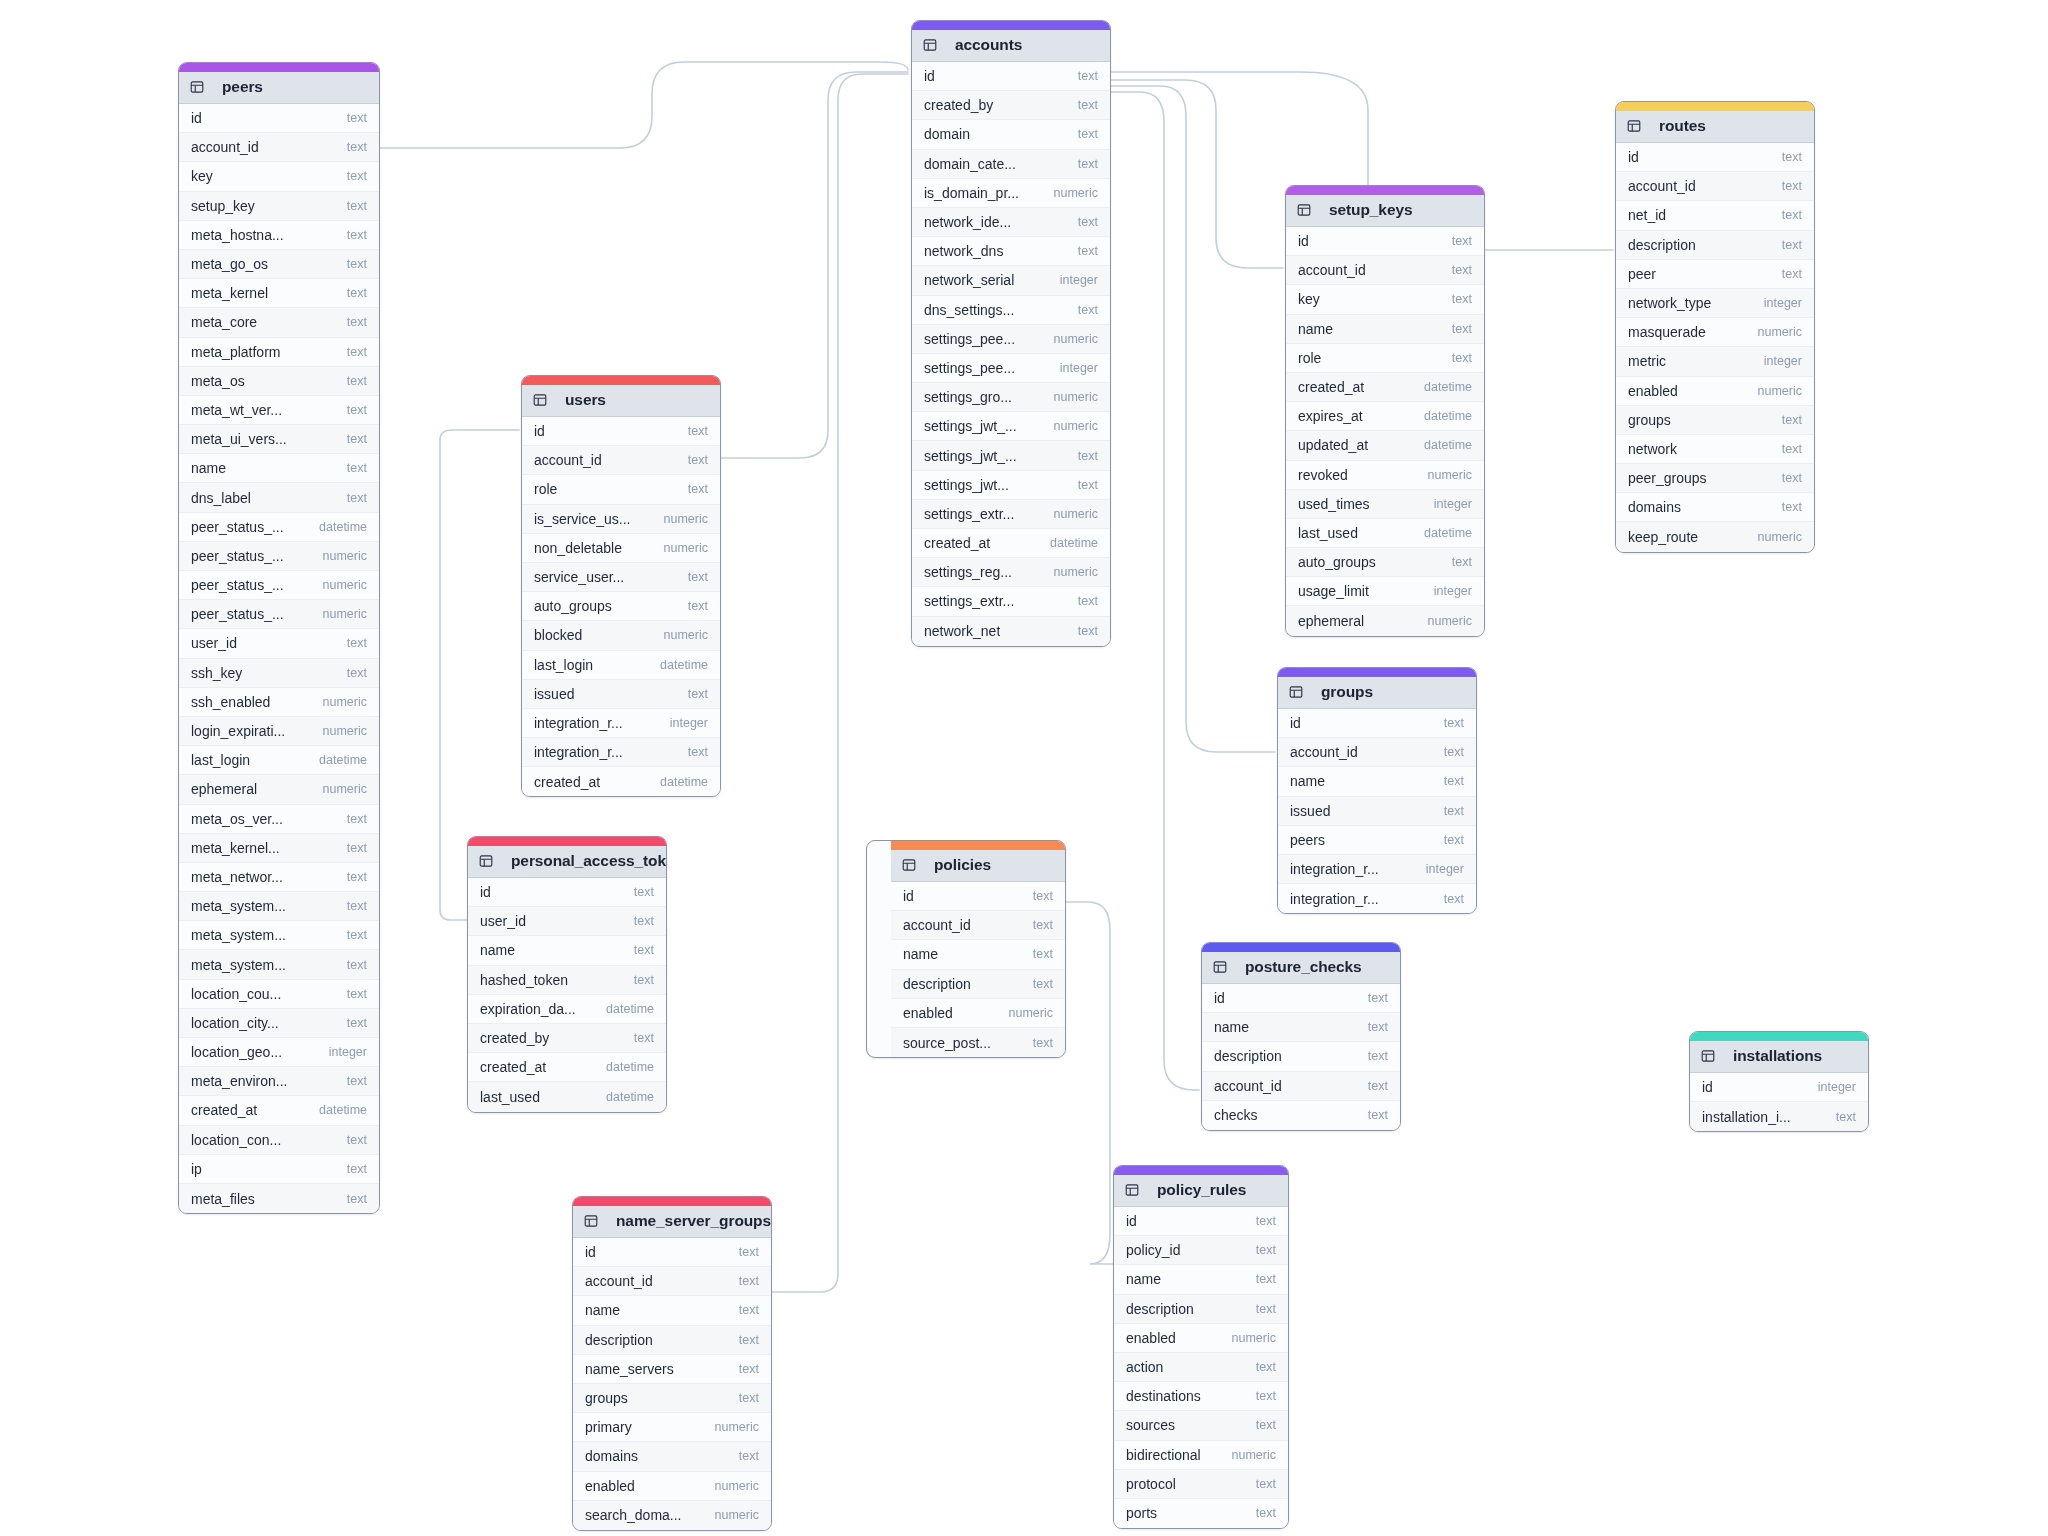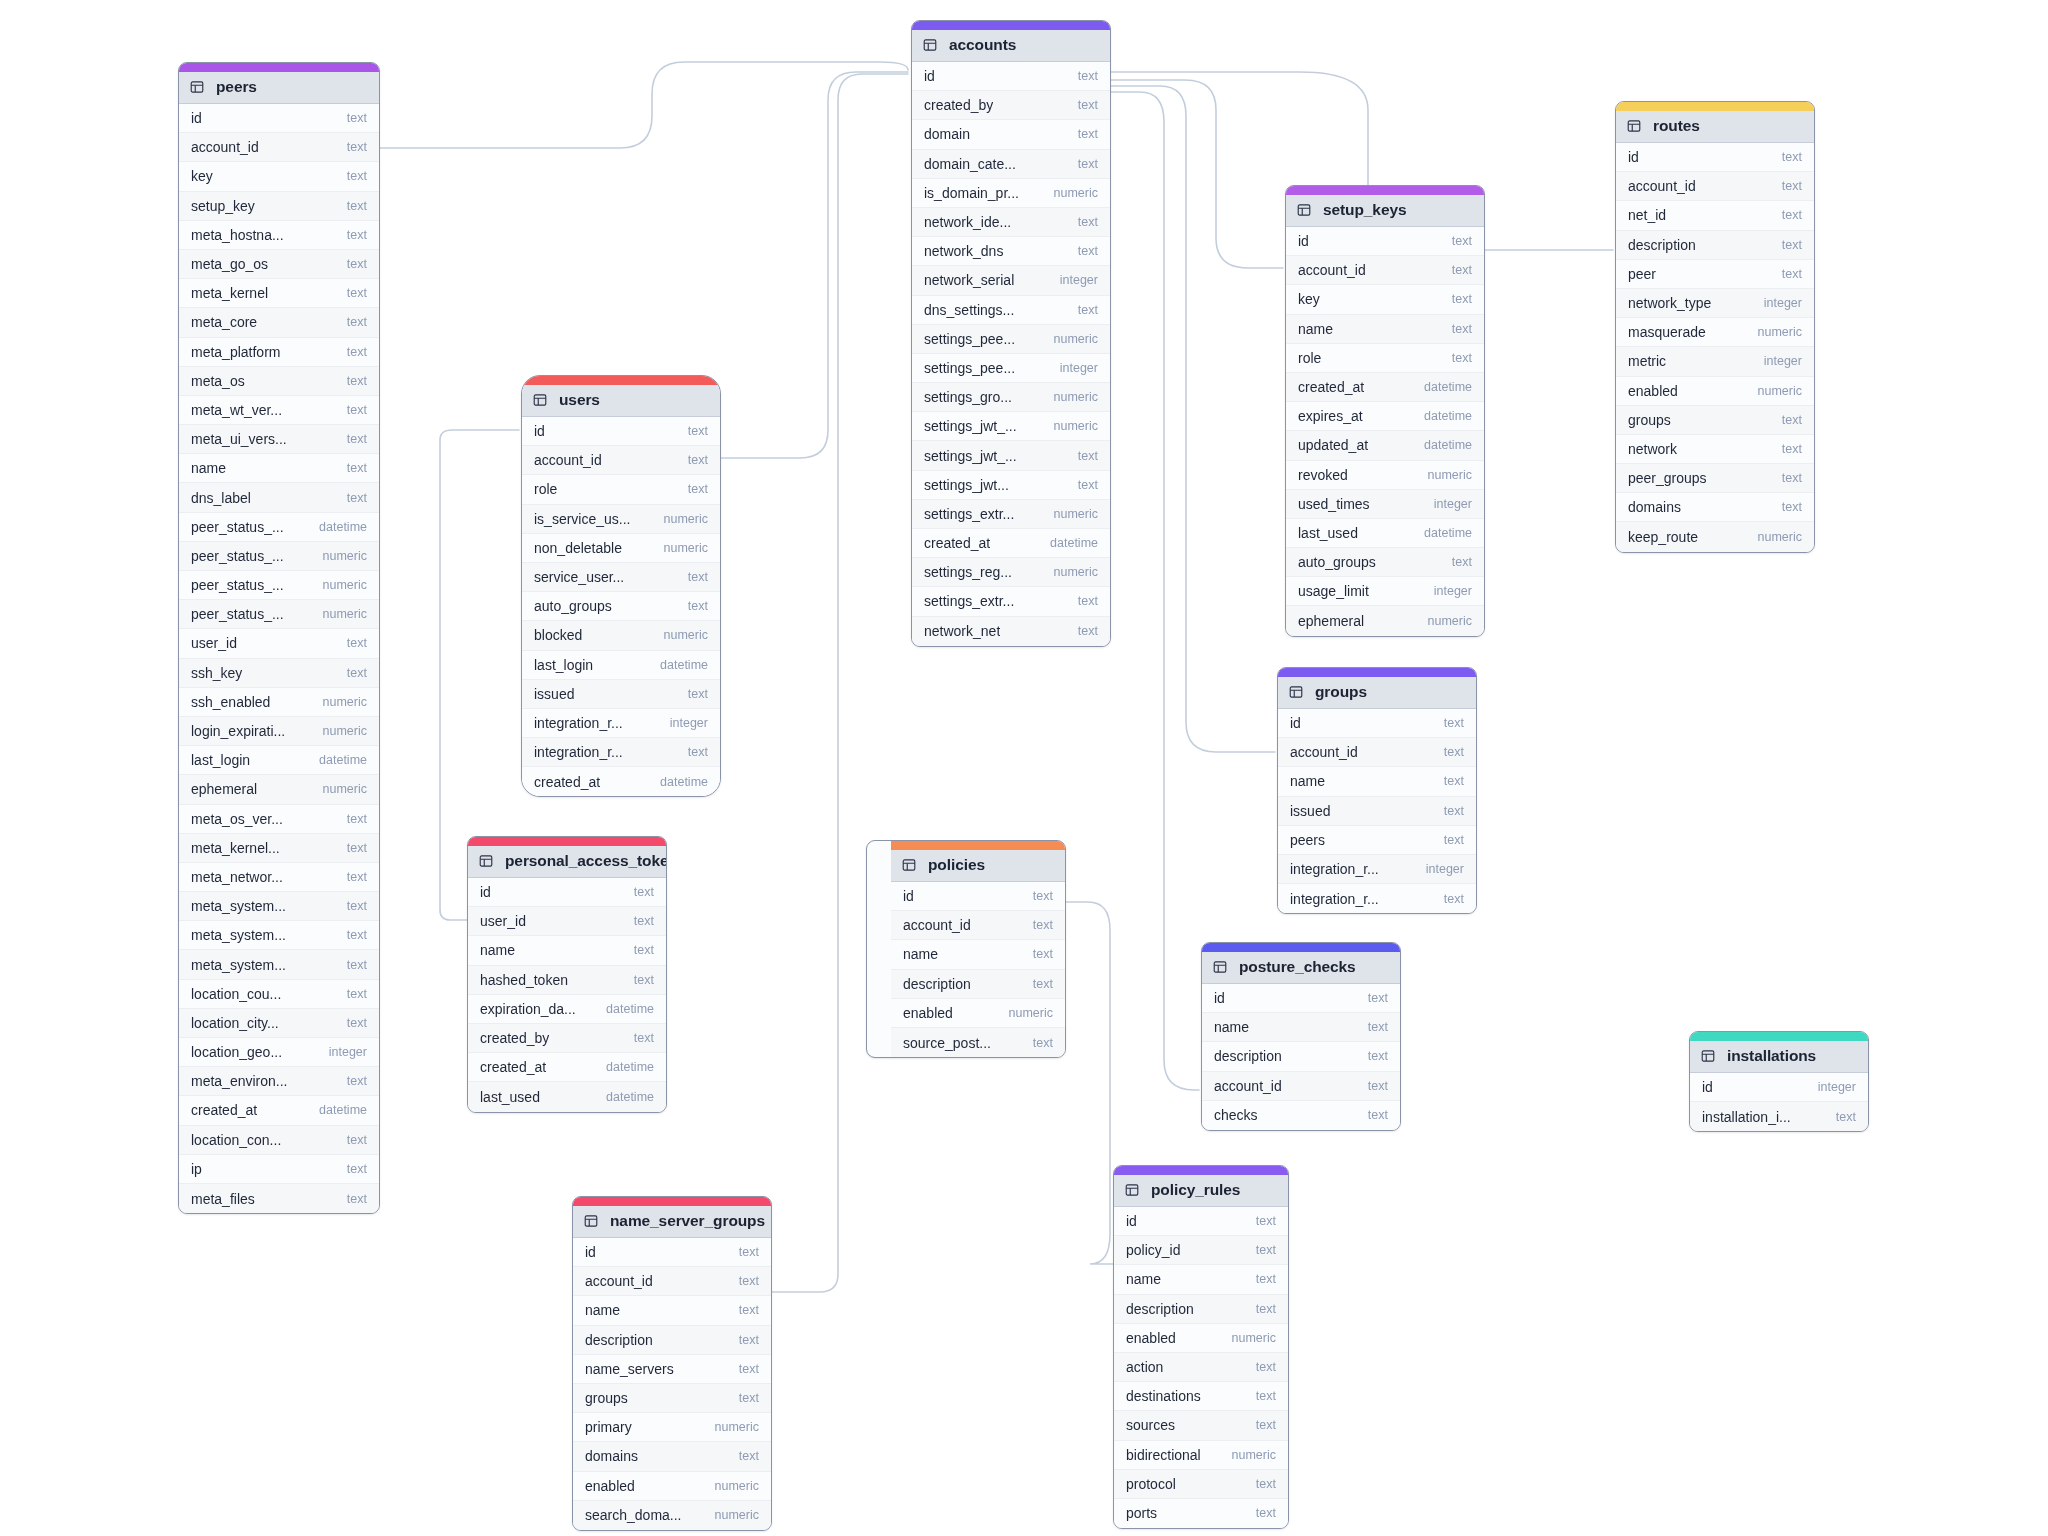--- a/index.html
+++ b/index.html
@@ -39,21 +39,21 @@
     box-sizing: border-box;
   }
   .accent-bar {
     height: 9px;
     width: 100%;
     display: block;
   }
   .table-header {
     display: flex;
     align-items: center;
-    gap: 12px;
+    gap: 18px;
     background: #dfe3ea;
     padding: 6px 11px 7px 11px;
     border-bottom: 1px solid #c6ccd8;
     text-align: center;
   }
   .table-title {
     font-size: 15.5px;
     font-weight: bold;
     color: #1c2333;
     letter-spacing: -0.1px;
@@ -265,21 +265,21 @@
       </div>
       <div class="col-row">
         <span class="col-name">ip</span>
         <span class="col-type">text</span>
       </div>
       <div class="col-row">
         <span class="col-name">meta_files</span>
         <span class="col-type">text</span>
       </div>
     </div>
-    <div class="table-card" style="left: 521px; top: 375px; width: 200px; border-radius: 19px;">
+    <div class="table-card" style="left: 521px; top: 375px; width: 200px;">
       <div class="accent-bar" style="background: rgb(243, 91, 91);"></div>
       <div class="table-header">
         <span class="tbl-icon">
           <svg width="14" height="14" viewBox="0 0 16 16" fill="none" stroke="#2b3347" stroke-width="1.3">
             <rect x="1.4" y="2.2" width="13.2" height="11.6" rx="1.6"></rect>
             <line x1="1.4" y1="6" x2="14.6" y2="6"></line>
             <line x1="6" y1="6" x2="6" y2="13.8"></line>
           </svg>
         </span>
         <span class="table-title">users</span>

